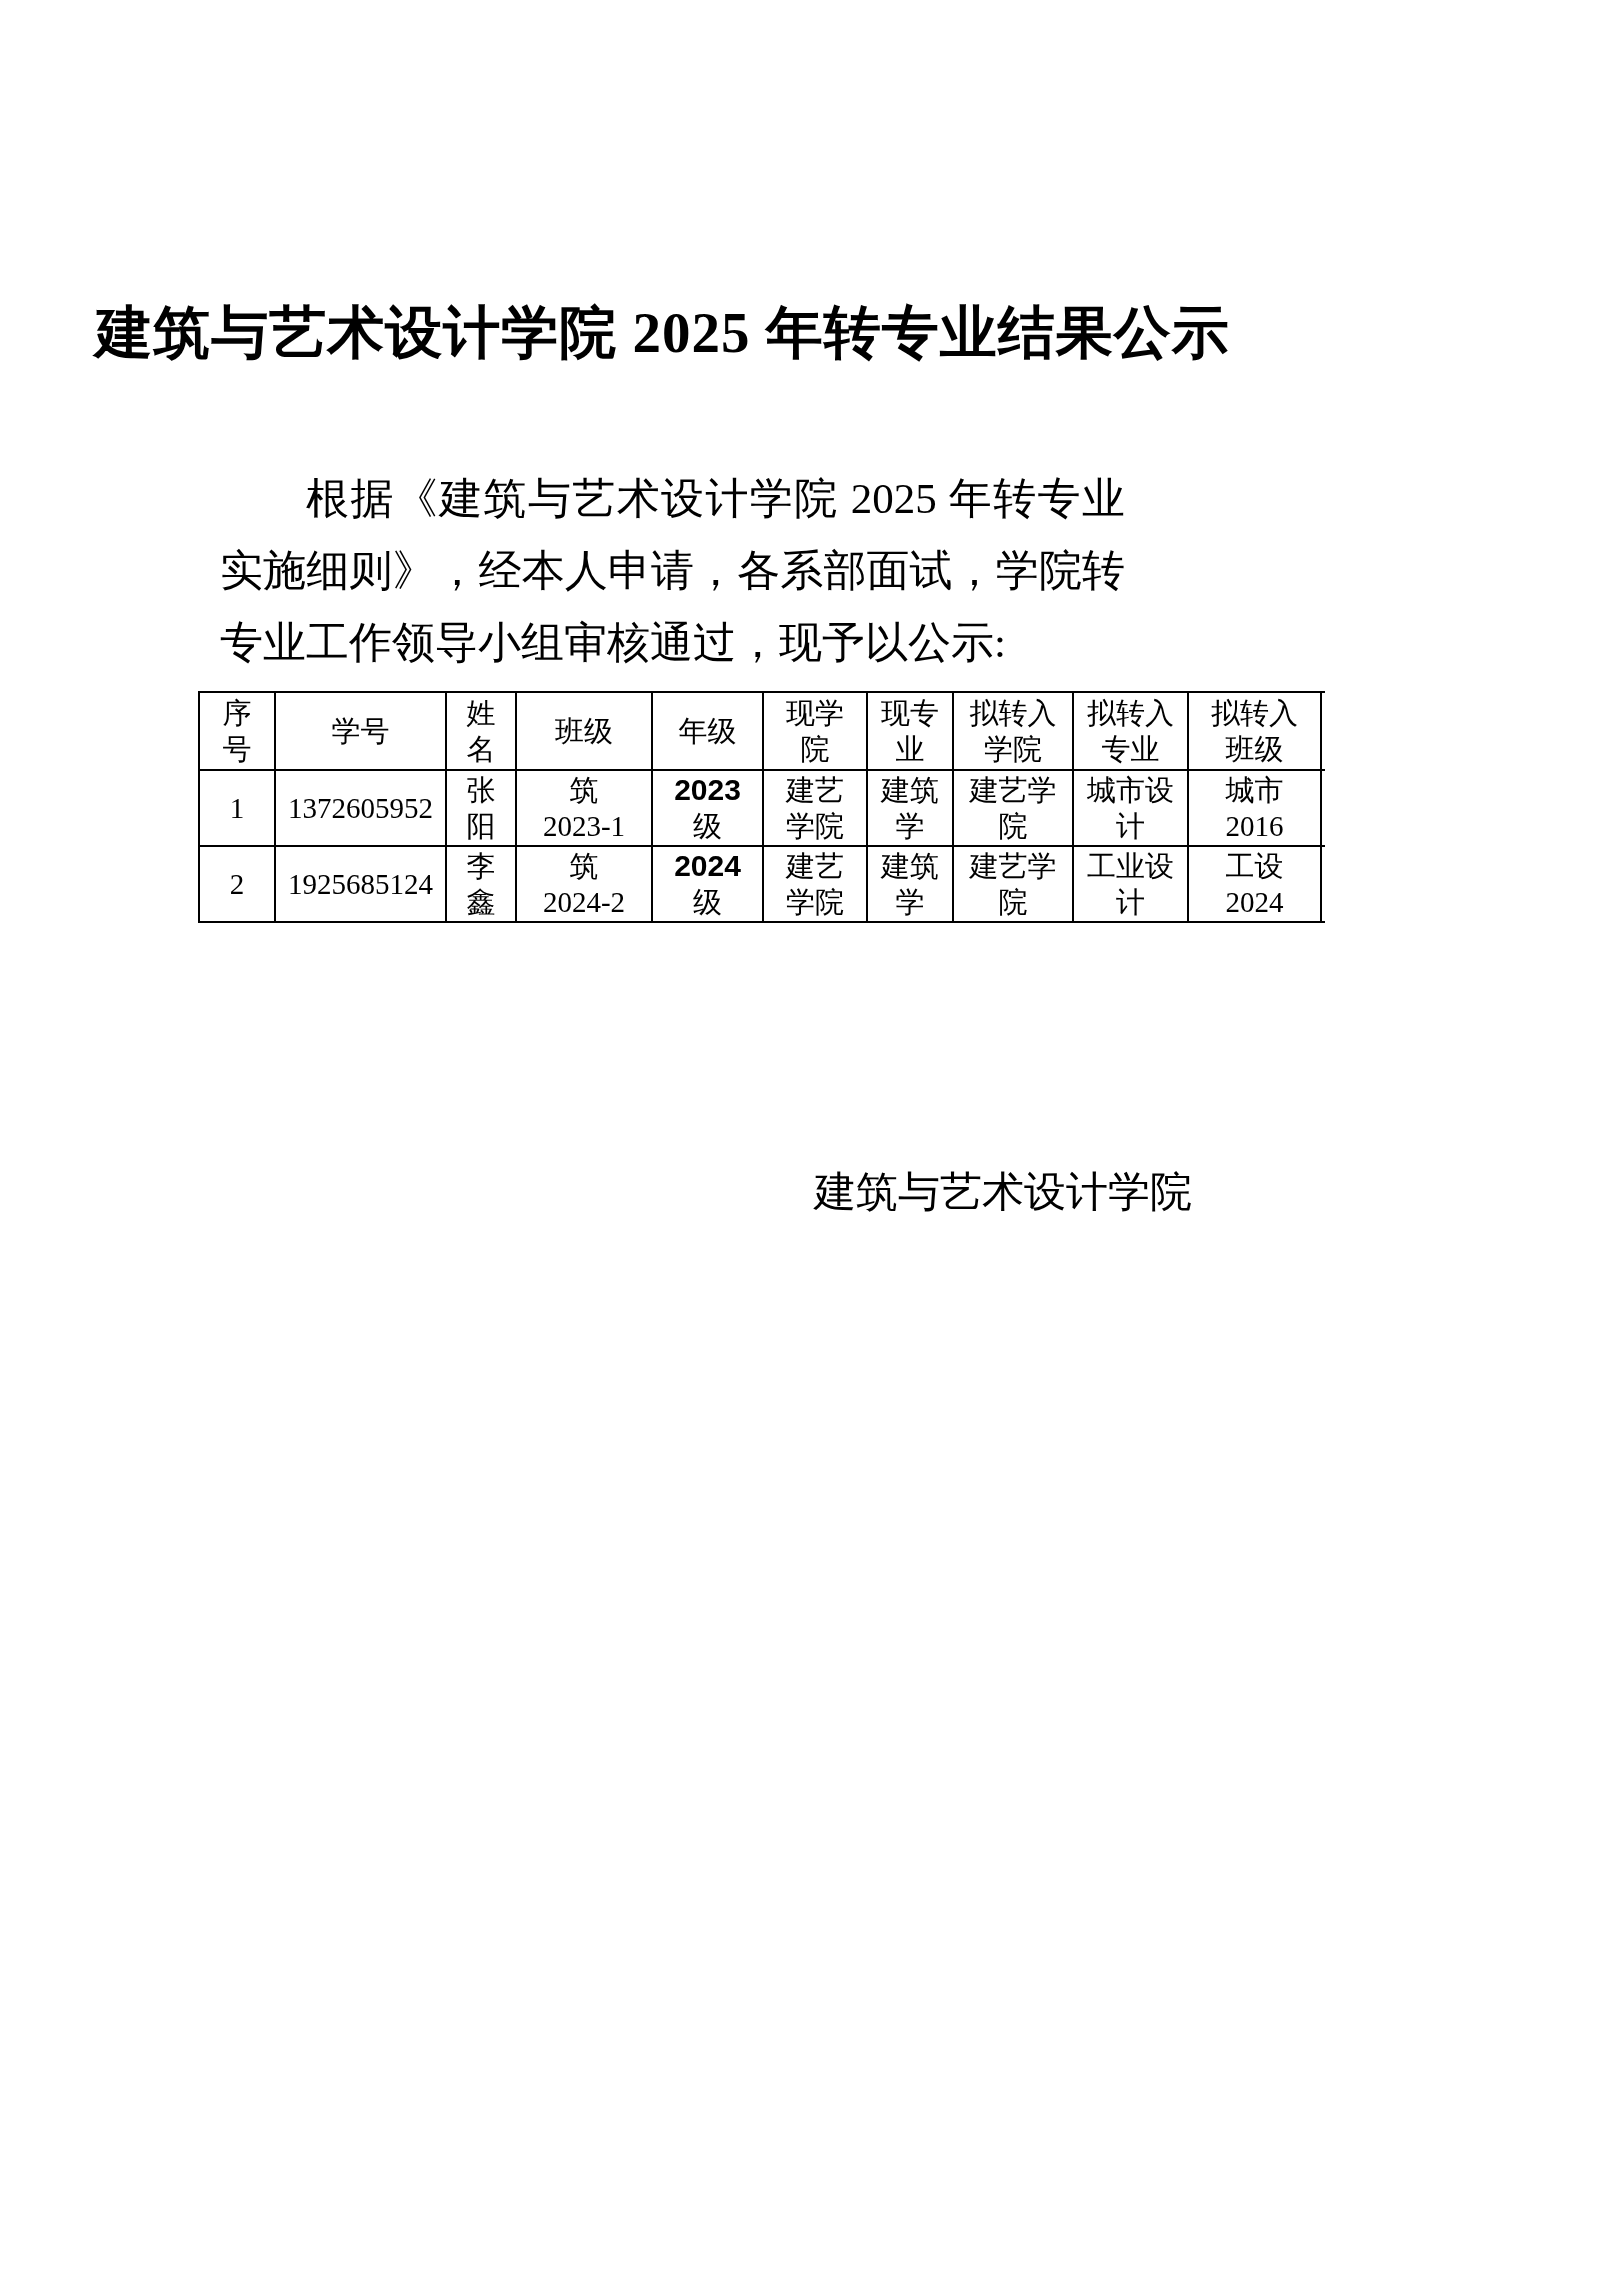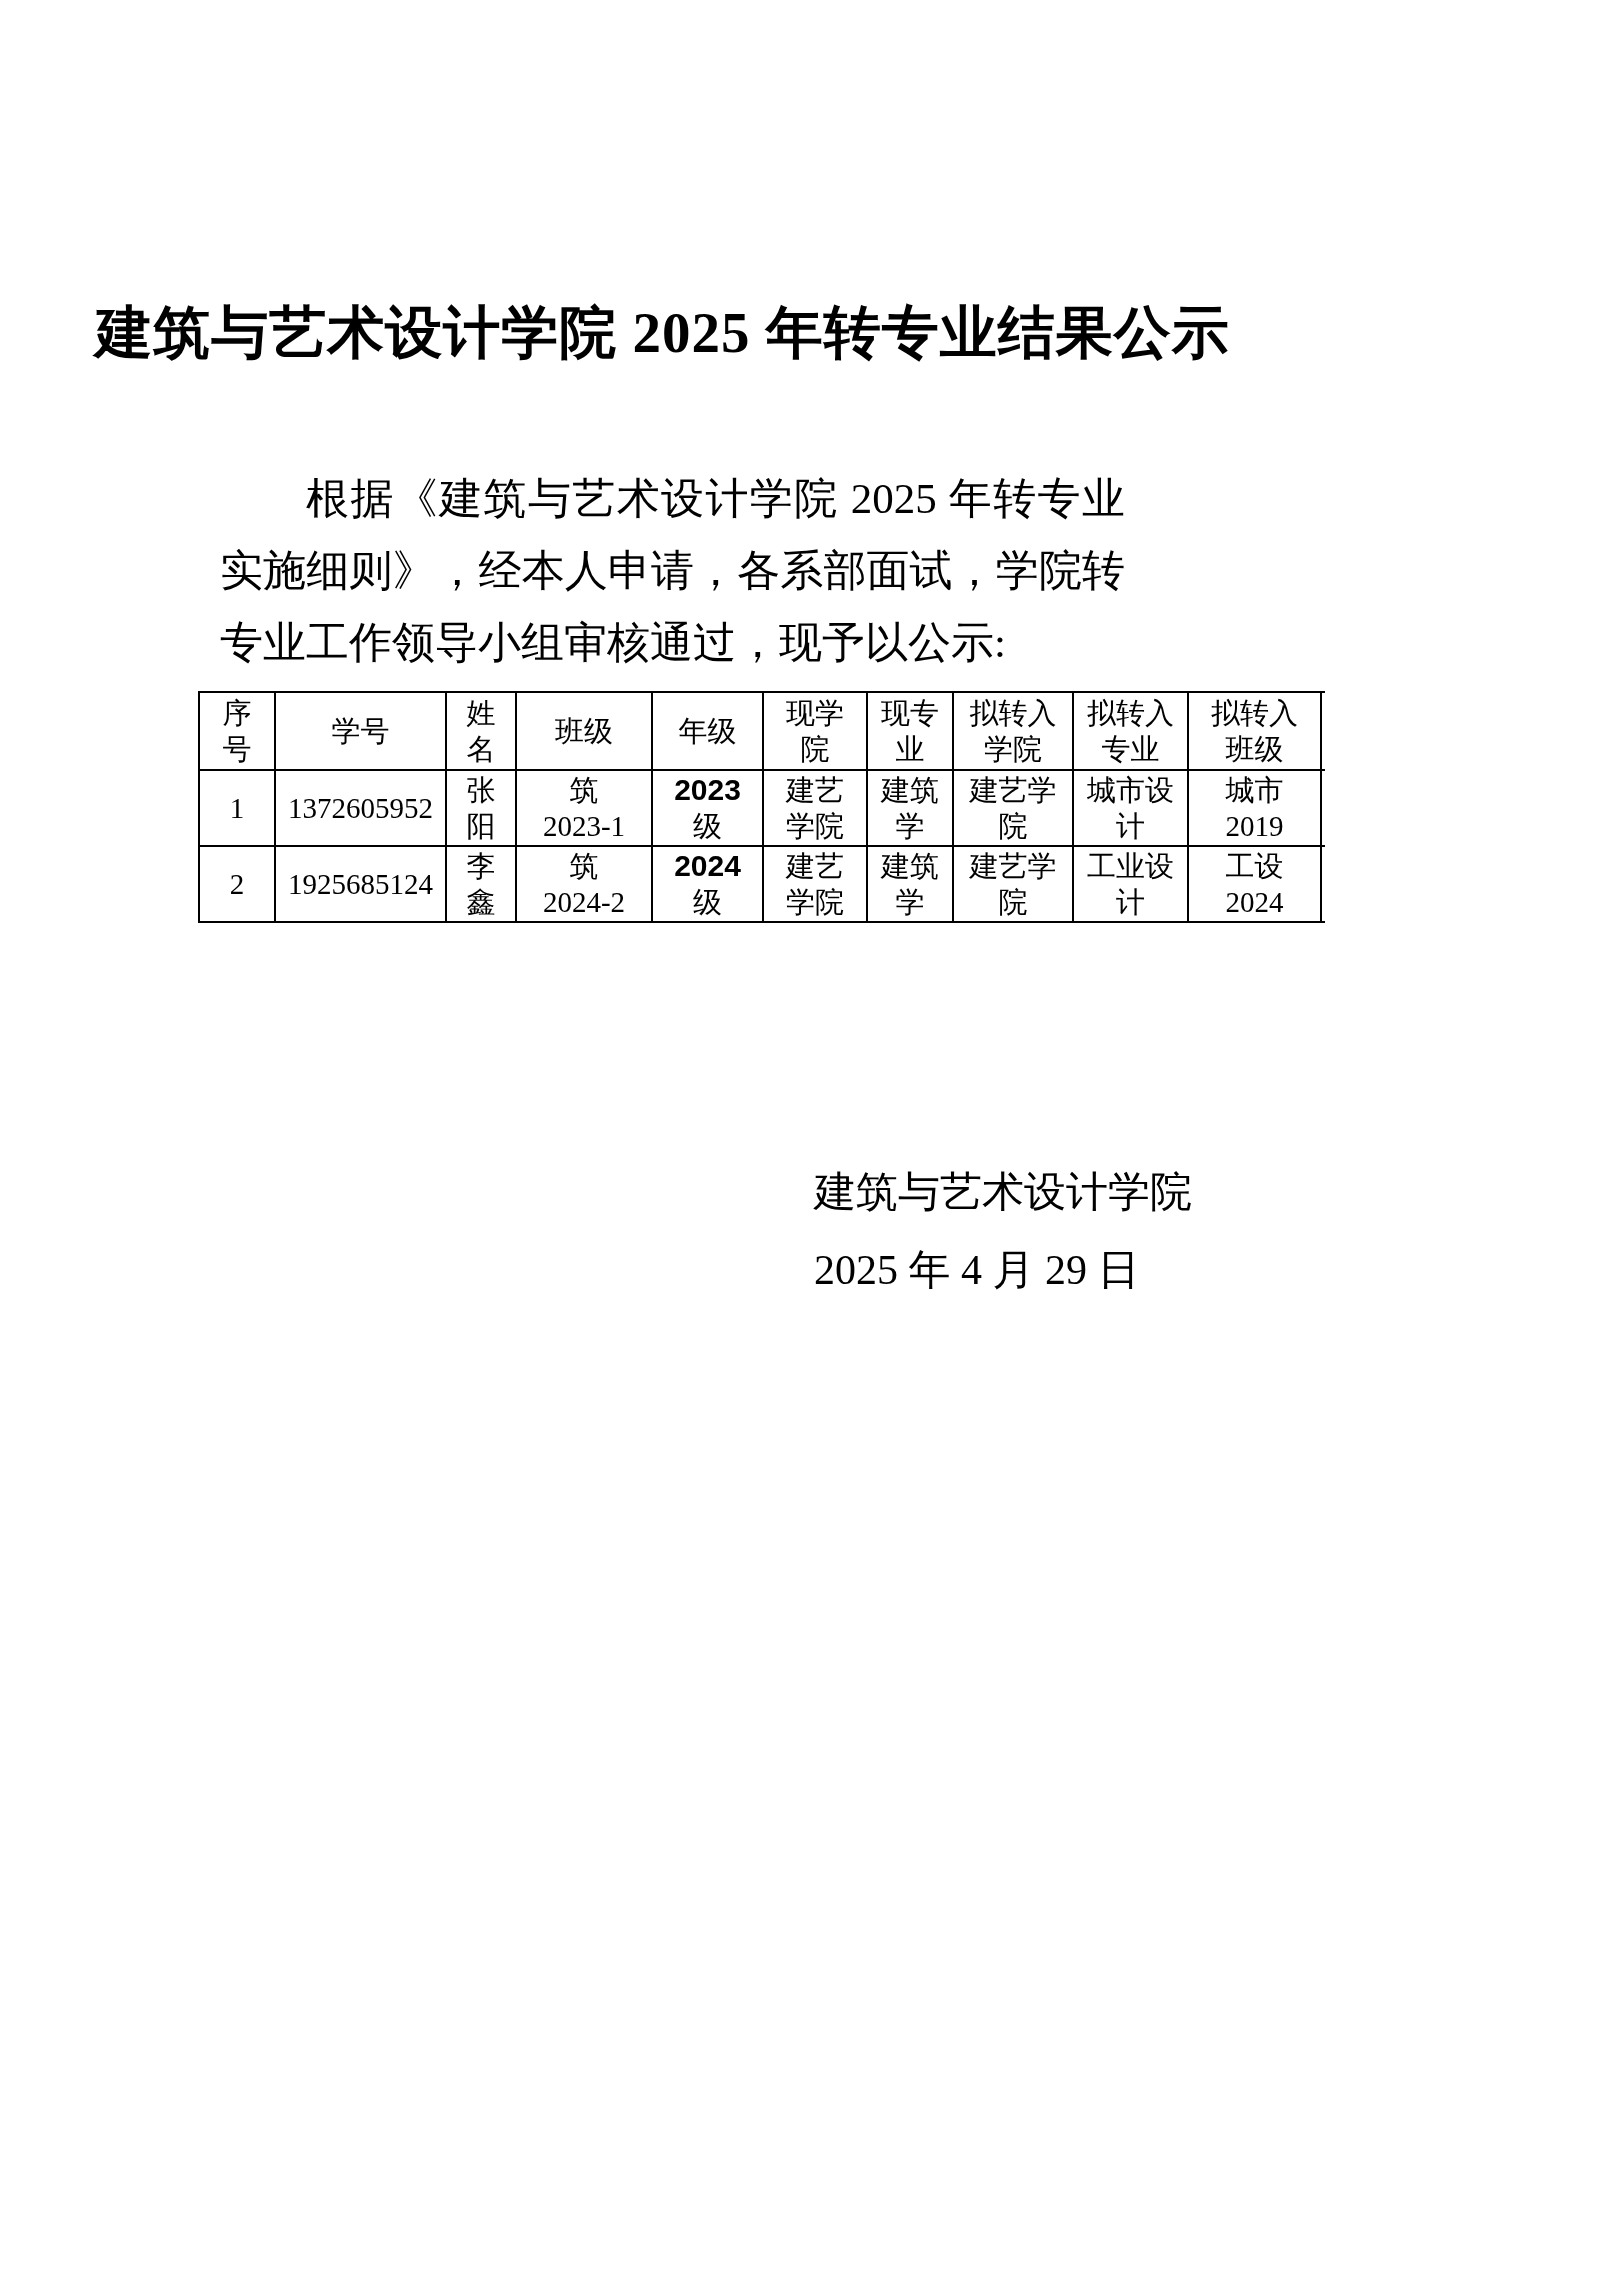--- a/index.html
+++ b/index.html
@@ -126,21 +126,21 @@
         <td><span class="grade-num">2023</span><span class="grade-suffix">级</span></td>
         <td>建艺
 学院</td>
         <td>建筑
 学</td>
         <td>建艺学
 院</td>
         <td>城市设
 计</td>
         <td>城市
-2019</td>
+2016</td>
         <td>是</td>
       </tr>
       <tr class="data-row">
         <td>2</td>
         <td>1925685124</td>
         <td>李
 鑫</td>
         <td>筑
 2024-2</td>
         <td><span class="grade-num">2024</span><span class="grade-suffix">级</span></td>
@@ -155,17 +155,16 @@
         <td>工设
 2024</td>
         <td>是</td>
       </tr>
     </tbody>
   </table>
 
 
   <div class="signature">
     <div>建筑与艺术设计学院</div>
-    <div>2025 年 4 月 29 日</div>
   </div>
 
 </div>
 
 
 </body></html>

